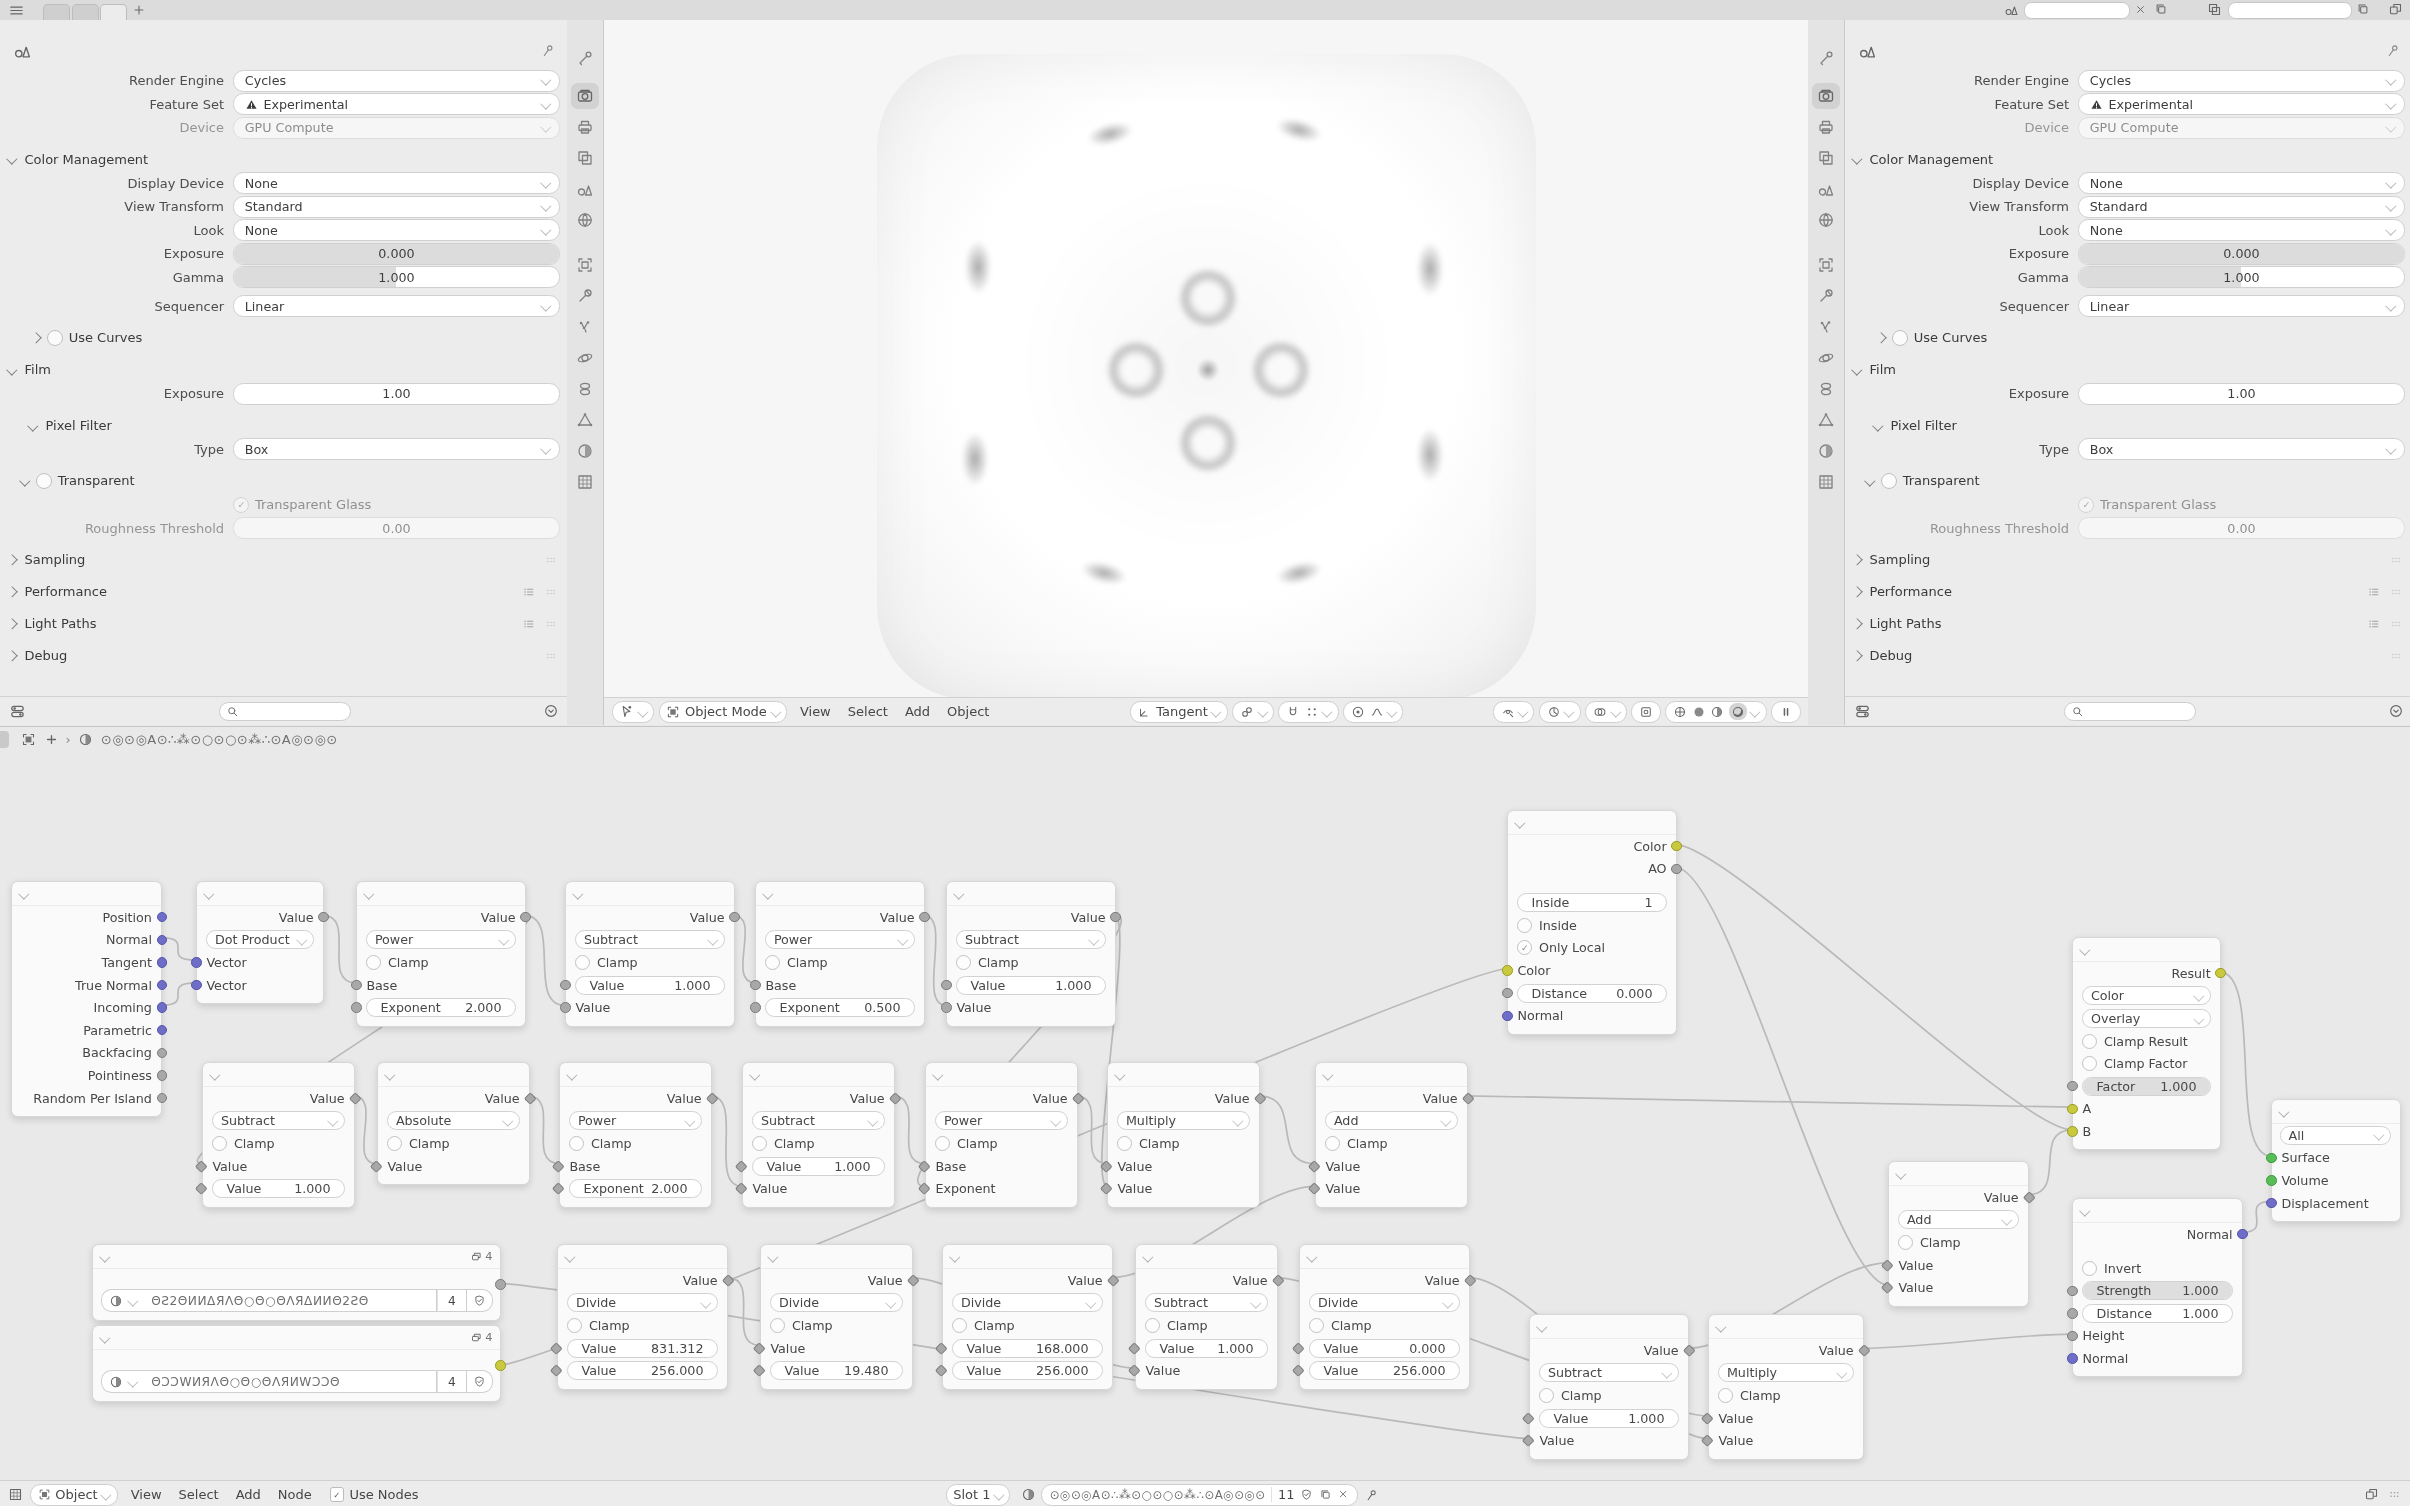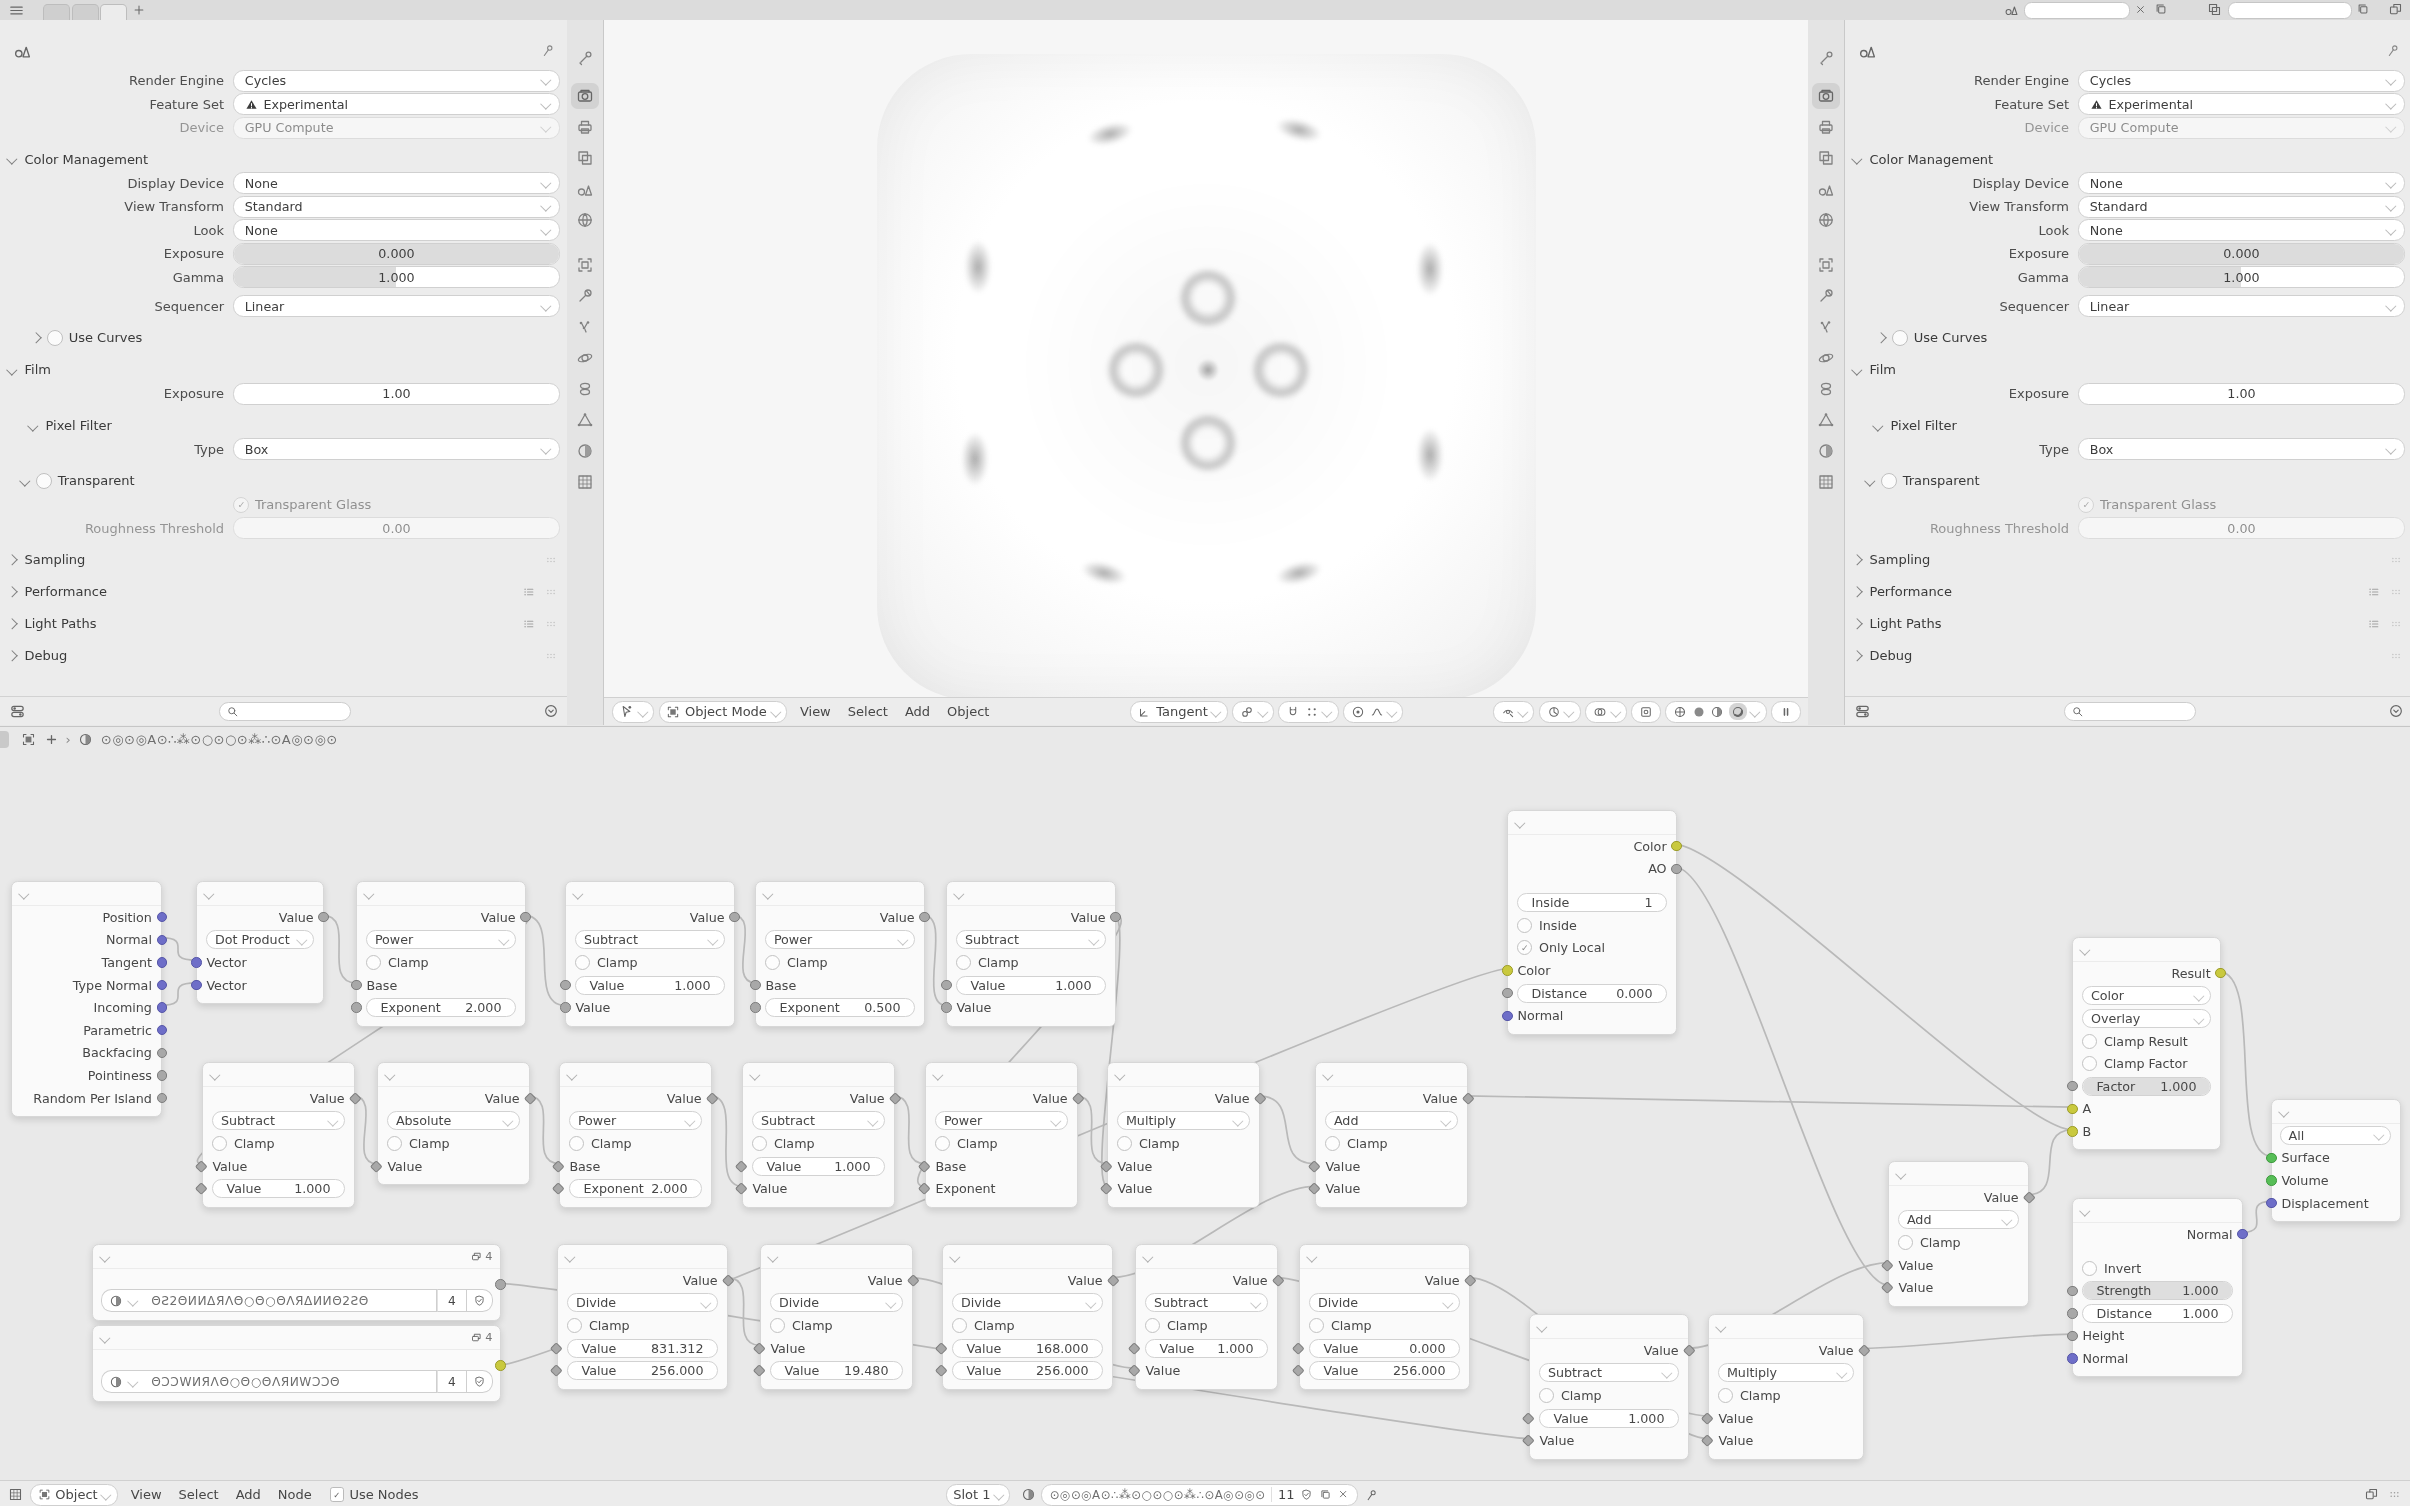--- a/index.html
+++ b/index.html
@@ -1132,21 +1132,21 @@
             </div>
             <div class="nrow outr" style="height: 22.6px;">
               <span class="rlab">Normal</span>
               <span class="sock outp" style="background: rgb(110, 110, 200); border-color: rgb(86, 86, 168);"></span>
             </div>
             <div class="nrow outr" style="height: 22.6px;">
               <span class="rlab">Tangent</span>
               <span class="sock outp" style="background: rgb(110, 110, 200); border-color: rgb(86, 86, 168);"></span>
             </div>
             <div class="nrow outr" style="height: 22.6px;">
-              <span class="rlab">Type Normal</span>
+              <span class="rlab">True Normal</span>
               <span class="sock outp" style="background: rgb(110, 110, 200); border-color: rgb(86, 86, 168);"></span>
             </div>
             <div class="nrow outr" style="height: 22.6px;">
               <span class="rlab">Incoming</span>
               <span class="sock outp" style="background: rgb(110, 110, 200); border-color: rgb(86, 86, 168);"></span>
             </div>
             <div class="nrow outr" style="height: 22.6px;">
               <span class="rlab">Parametric</span>
               <span class="sock outp" style="background: rgb(110, 110, 200); border-color: rgb(86, 86, 168);"></span>
             </div>

